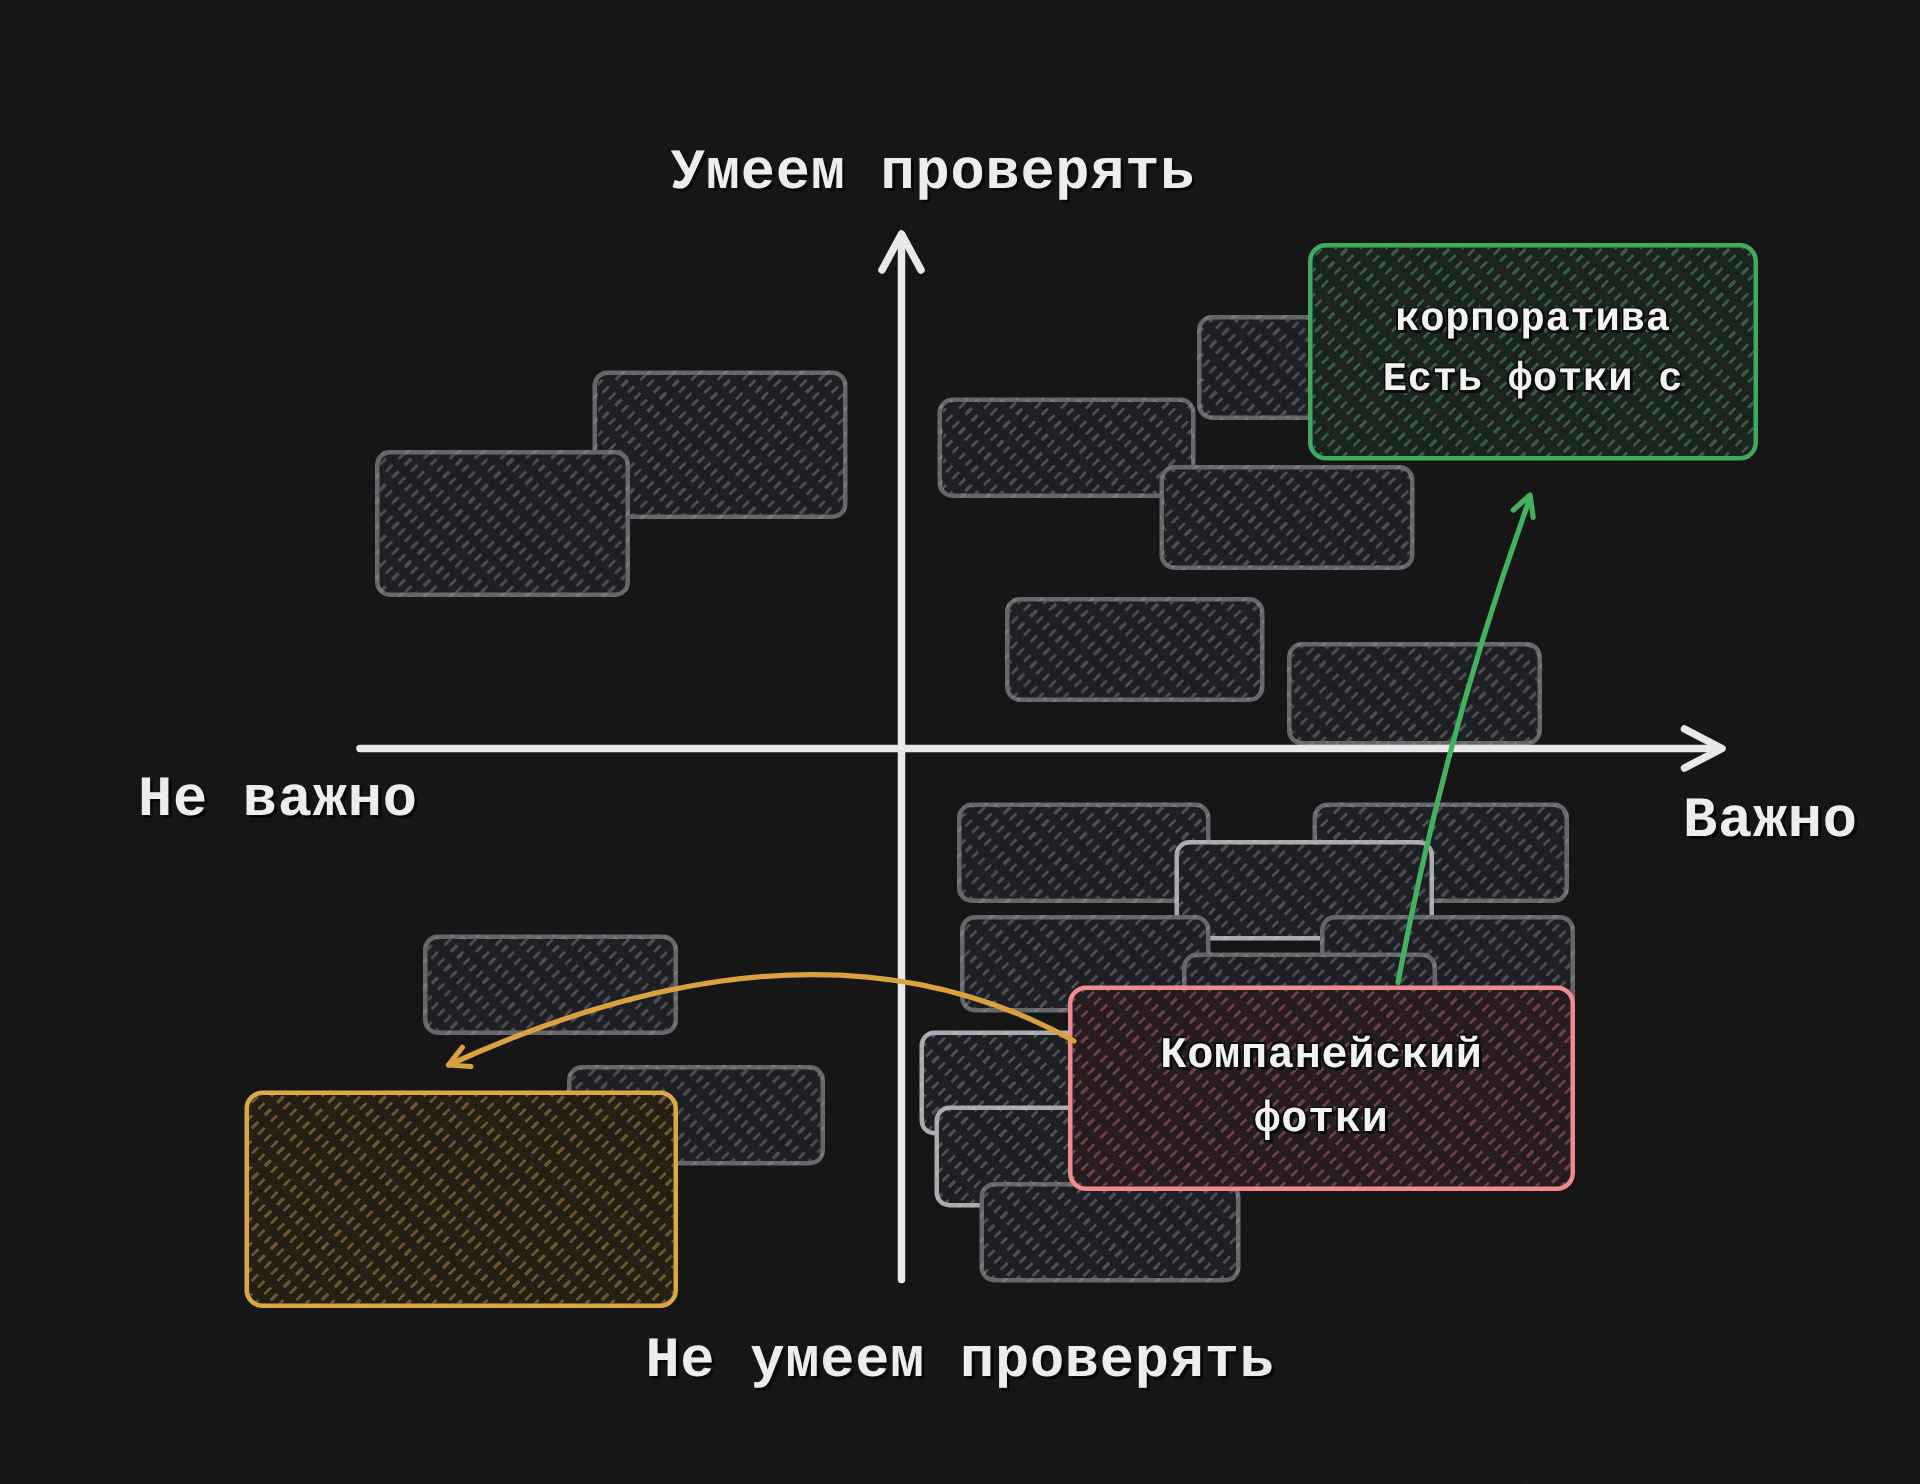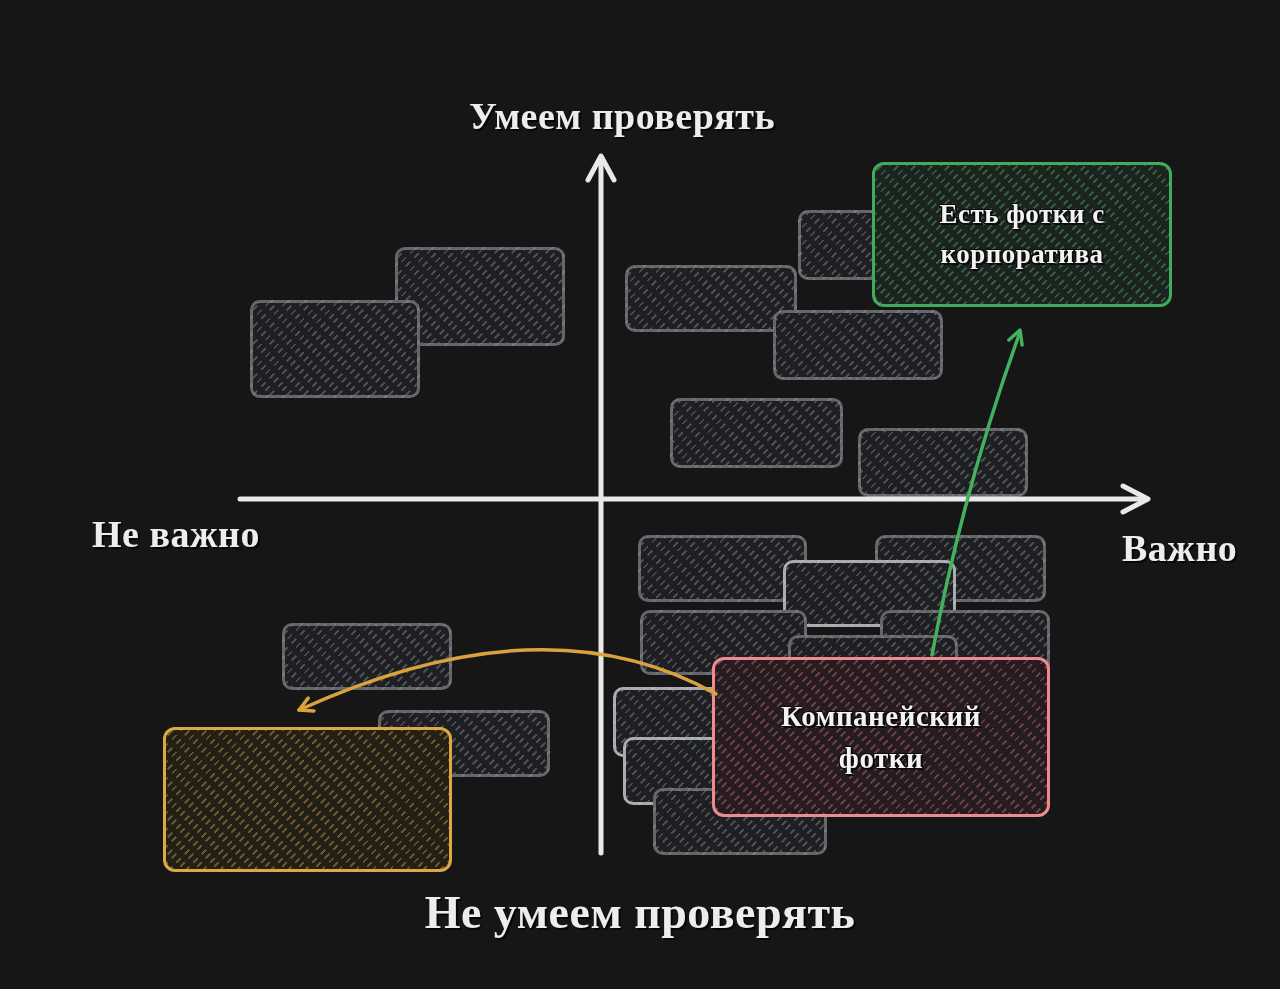--- a/index.html
+++ b/index.html
@@ -1,19 +1,19 @@
 <!DOCTYPE html>
 <html><head>
 <meta charset="utf-8">
 <style>
   html,body{margin:0;padding:0;background:#0e0e0e;}
   .board{
     position:relative;width:1280px;height:989px;overflow:hidden;
     background:#161616;
-    font-family:Liberation Serif, serif;
+    font-family:Liberation Mono, monospace;
   }
   
   .note{
     position:absolute;box-sizing:border-box;border-radius:10px;
     border:3px solid rgba(158,160,164,0.55);
     background:
       repeating-linear-gradient(45deg, rgba(30,31,34,0) 0 6px, rgba(30,31,34,0.97) 6px 12px),
       repeating-linear-gradient(135deg, rgba(30,31,34,1) 0 4px, rgba(165,170,182,0.34) 4px 6px),
       #1e1f22;
     z-index:1;
@@ -21,41 +21,41 @@
   .note.light{border-color:rgba(208,210,214,0.78);}
   
   .axes-svg,.arrows-svg{position:absolute;left:0;top:0;pointer-events:none;}
   .axes-svg{z-index:2;}
   .arrows-svg{z-index:5;}
   .axis-label{
     position:absolute;color:#ededed;font-weight:bold;z-index:3;
     letter-spacing:0.5px;text-shadow:2px 2px 0 rgba(0,0,0,0.65);white-space:nowrap;
   }
   .label-top{left:622px;top:94px;transform:translateX(-50%);font-size:38px;}
-  .label-bottom{left:640px;top:886px;transform:translateX(-50%);font-size:46px;}
+  .label-bottom{left:640px;top:886px;transform:translateX(-50%);font-size:38px;}
   .label-left{left:92px;top:512px;font-size:38px;text-align:right;}
   .label-right{left:1122px;top:526px;font-size:38px;}
   
   .card{
     position:absolute;box-sizing:border-box;border-radius:12px;z-index:4;
     display:flex;flex-direction:column;align-items:center;justify-content:center;
     text-align:center;font-weight:bold;color:#f3f3f3;letter-spacing:0.5px;
     text-shadow:2px 2px 0 #0b0b0b,-1px -1px 0 #0b0b0b,1px -1px 0 #0b0b0b,-1px 1px 0 #0b0b0b;
   }
   .card .line{line-height:1.45;}
   .card.green{
     left:872px;top:162px;width:300px;height:145px;font-size:27px;
     border:3.5px solid #3fab5c;
     background:
       repeating-linear-gradient(45deg, rgba(27,35,30,0) 0 6px, rgba(27,35,30,0.97) 6px 12px),
       repeating-linear-gradient(135deg, rgba(27,35,30,1) 0 4px, rgba(100,190,125,0.36) 4px 6px),
       #1b231e;
   }
   .card.red{
-    left:712px;top:657px;width:338px;height:160px;font-size:29px;
+    left:712px;top:657px;width:338px;height:137px;font-size:29px;
     border:3.5px solid #ef8b8f;
     background:
       repeating-linear-gradient(45deg, rgba(38,28,31,0) 0 6px, rgba(38,28,31,0.97) 6px 12px),
       repeating-linear-gradient(135deg, rgba(38,28,31,1) 0 4px, rgba(240,140,150,0.32) 4px 6px),
       #261c1f;
   }
   .card.yellow{
     left:163px;top:727px;width:289px;height:145px;font-size:29px;color:#c9c9c9;
     border:3.5px solid #daa943;
     background:
@@ -96,22 +96,22 @@
     <path d="M 240 499 L 1143 499" stroke="#e9e9e9" stroke-width="5" stroke-linecap="round" fill="none"></path>
     <path d="M 1123 486 L 1148 499 L 1123 512" stroke="#e9e9e9" stroke-width="5" stroke-linecap="round" stroke-linejoin="round" fill="none"></path>
   </svg>
 
   <div class="axis-label label-top">Умеем проверять</div>
   <div class="axis-label label-bottom">Не умеем проверять</div>
   <div class="axis-label label-left">Не важно</div>
   <div class="axis-label label-right">Важно</div>
 
   <div class="card green" style="border-color: rgb(63, 171, 92);">
+    <span class="line">корпоратива</span>
     <span class="line">Есть фотки с</span>
-    <span class="line">корпоратива</span>
   </div>
 
   <div class="card red" style="border-color: rgb(239, 139, 143);">
     <span class="line">Компанейский</span>
     <span class="line">фотки</span>
   </div>
 
   <div class="card yellow" style="border-color: rgb(218, 169, 67);">
   </div>
 

